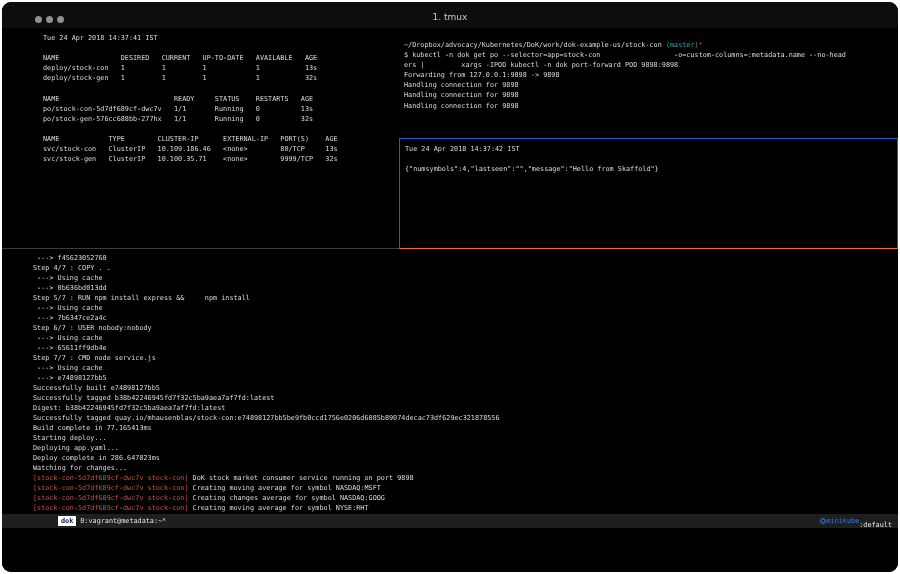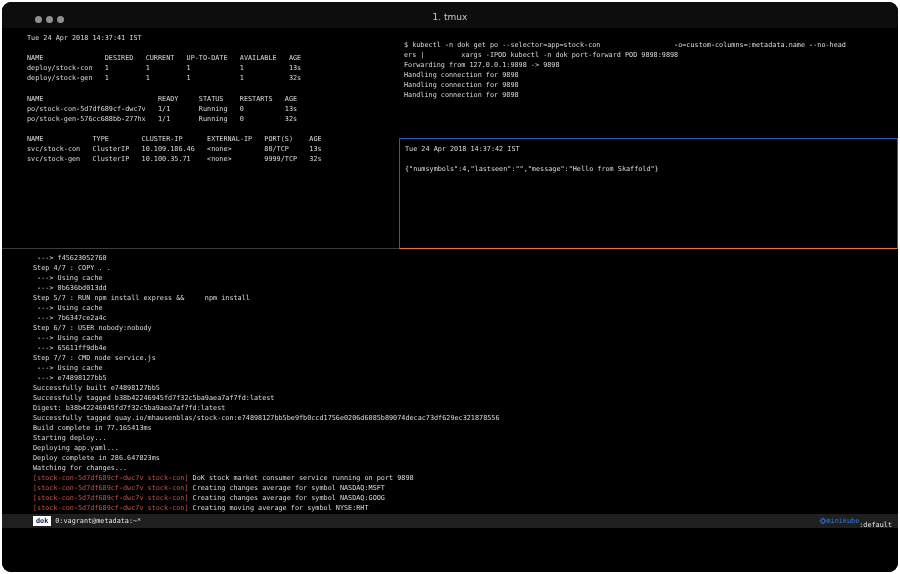--- a/index.html
+++ b/index.html
@@ -22,37 +22,37 @@
   .win-title{
     position:absolute;top:0;left:0;right:0;height:26px;line-height:30px;
     text-align:center;color:#c9c9c9;font-size:9px;
     font-family:"DejaVu Sans", sans-serif;font-weight:normal;
   }
   .pane{position:absolute;box-sizing:border-box;background:#000;color:#dcdcdc;
     font-size:6.8px;line-height:10.1px;}
   .block,.line{white-space:pre;}
   .pane-kubectl{top:26px;left:0;width:411px;height:221px;
     border-right:1px solid #3c3c3c;border-bottom:1px solid #3c3c3c;
-    padding:5px 0 0 25px;}
+    padding:5px 0 0 41px;}
   .pane-shell{top:26px;left:397px;right:0;height:111px;
     border-bottom:1px solid #1a5fd0;padding:12px 0 0 5px;}
   .pane-hello{top:137px;left:397px;right:0;height:110px;
     border-left:1px solid #1a5fd0;border-bottom:1px solid #f97316;border-right:1px solid #1a5fd0;
     padding:5px 0 0 5px;}
   .pane-build{top:247px;left:0;right:0;height:265px;padding:4px 0 0 31px;line-height:10.0px;}
   .cyan{color:#2fb3ad;}
   .red{color:#d04a42;}
   .pod-prefix{color:#c75146;margin-top:36px;}
   .statusbar{
     position:absolute;left:0;right:0;top:512px;height:14px;background:#1f1f1f;
     display:flex;align-items:center;padding:0 6px 0 31px;box-sizing:border-box;
     font-size:6.8px;color:#e4e4e4;
   }
   .session-badge{
-    background:#ffffff;color:#081c45;padding:1px 3px;font-weight:bold;margin-right:4px;
+    background:#ffffff;color:#081c45;padding:1px 3px;font-weight:bold;margin-right:4px;margin-left:25px;
   }
   .statusbar .spacer{flex:1;}
   .kube-ctx{color:#2f7cf0;display:inline-flex;align-items:center;gap:0;}
   .kube-ns{color:#e4e4e4;margin-top:8px;}
   .below-status{position:absolute;left:0;right:0;top:526px;bottom:0;background:#000;}
 </style>
 </head>
 <body>
 
 <div class="window">
@@ -76,20 +76,21 @@
 NAME                            READY     STATUS    RESTARTS   AGE
 po/stock-con-5d7df689cf-dwc7v   1/1       Running   0          13s
 po/stock-gen-576cc688bb-277hx   1/1       Running   0          32s
 
 NAME            TYPE        CLUSTER-IP      EXTERNAL-IP   PORT(S)    AGE
 svc/stock-con   ClusterIP   10.109.186.46   &lt;none&gt;        80/TCP     13s
 svc/stock-gen   ClusterIP   10.100.35.71    &lt;none&gt;        9999/TCP   32s</div>
     </div>
 
   <div class="pane pane-shell">
+      <div class="line"><span>~/Dropbox/advocacy/Kubernetes/DoK/work/dok-example-us/stock-con </span><span class="cyan">(master)</span><span class="red">*</span></div>
       <div class="block">$ kubectl -n dok get po --selector=app=stock-con                  -o=custom-columns=:metadata.name --no-head
 ers |         xargs -IPOD kubectl -n dok port-forward POD 9898:9898
 Forwarding from 127.0.0.1:9898 -&gt; 9898
 Handling connection for 9898
 Handling connection for 9898
 Handling connection for 9898</div>
     </div>
 
   <div class="pane pane-hello">
       <div class="block">Tue 24 Apr 2018 14:37:42 IST
@@ -114,21 +115,21 @@
 Successfully built e74898127bb5
 Successfully tagged b38b42246945fd7f32c5ba9aea7af7fd:latest
 Digest: b38b42246945fd7f32c5ba9aea7af7fd:latest
 Successfully tagged quay.io/mhausenblas/stock-con:e74898127bb5be9fb0ccd1756e0206d6085b89074decac73df629ec321878556
 Build complete in 77.165413ms
 Starting deploy...
 Deploying app.yaml...
 Deploy complete in 286.647823ms
 Watching for changes...</div>
       <div class="line"><span class="pod-prefix">[stock-con-5d7df689cf-dwc7v stock-con]</span><span> DoK stock market consumer service running on port 9898</span></div>
-      <div class="line"><span class="pod-prefix">[stock-con-5d7df689cf-dwc7v stock-con]</span><span> Creating changes average for symbol NASDAQ:MSFT</span></div>
+      <div class="line"><span class="pod-prefix">[stock-con-5d7df689cf-dwc7v stock-con]</span><span> Creating moving average for symbol NASDAQ:MSFT</span></div>
       <div class="line"><span class="pod-prefix">[stock-con-5d7df689cf-dwc7v stock-con]</span><span> Creating changes average for symbol NASDAQ:GOOG</span></div>
       <div class="line"><span class="pod-prefix">[stock-con-5d7df689cf-dwc7v stock-con]</span><span> Creating moving average for symbol NYSE:RHT</span></div>
       <div class="line"><span class="pod-prefix">[stock-con-5d7df689cf-dwc7v stock-con]</span><span> Creating moving average for symbol NYSE:AXP</span></div>
     </div>
 
   <div class="statusbar">
     <span class="session-badge">dok</span>
     <span>0:vagrant@metadata:~*</span>
     <span class="spacer"></span>
     <span class="kube-ctx">

